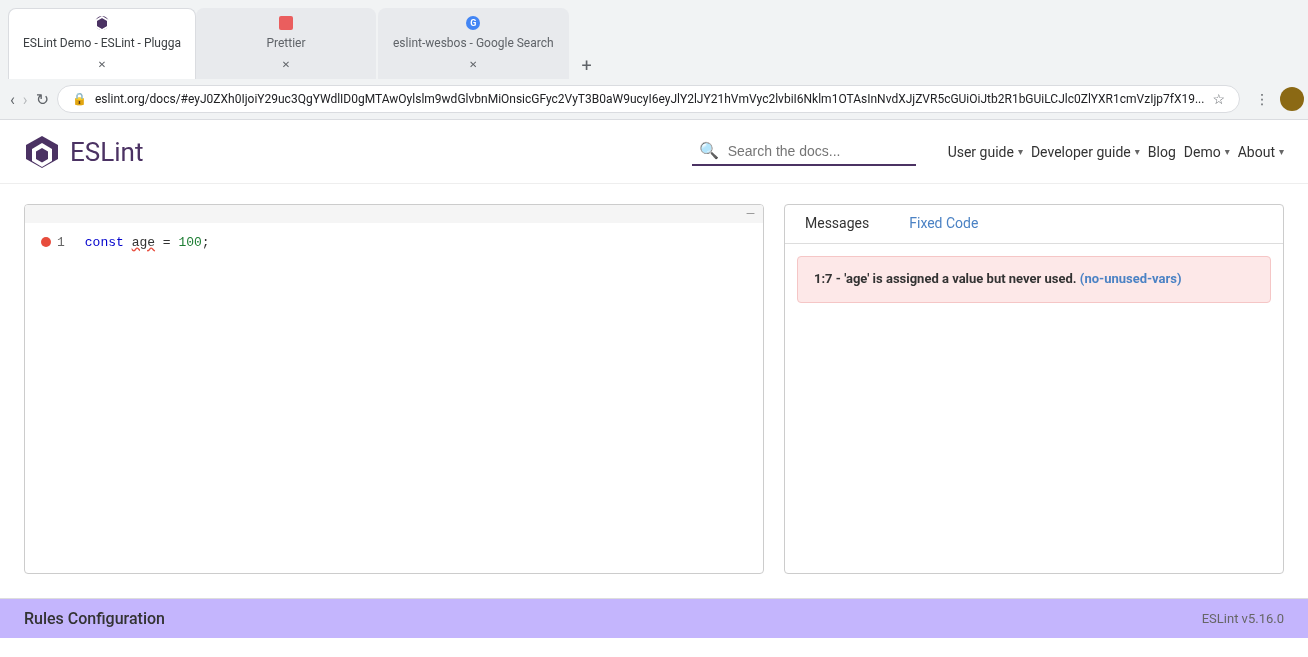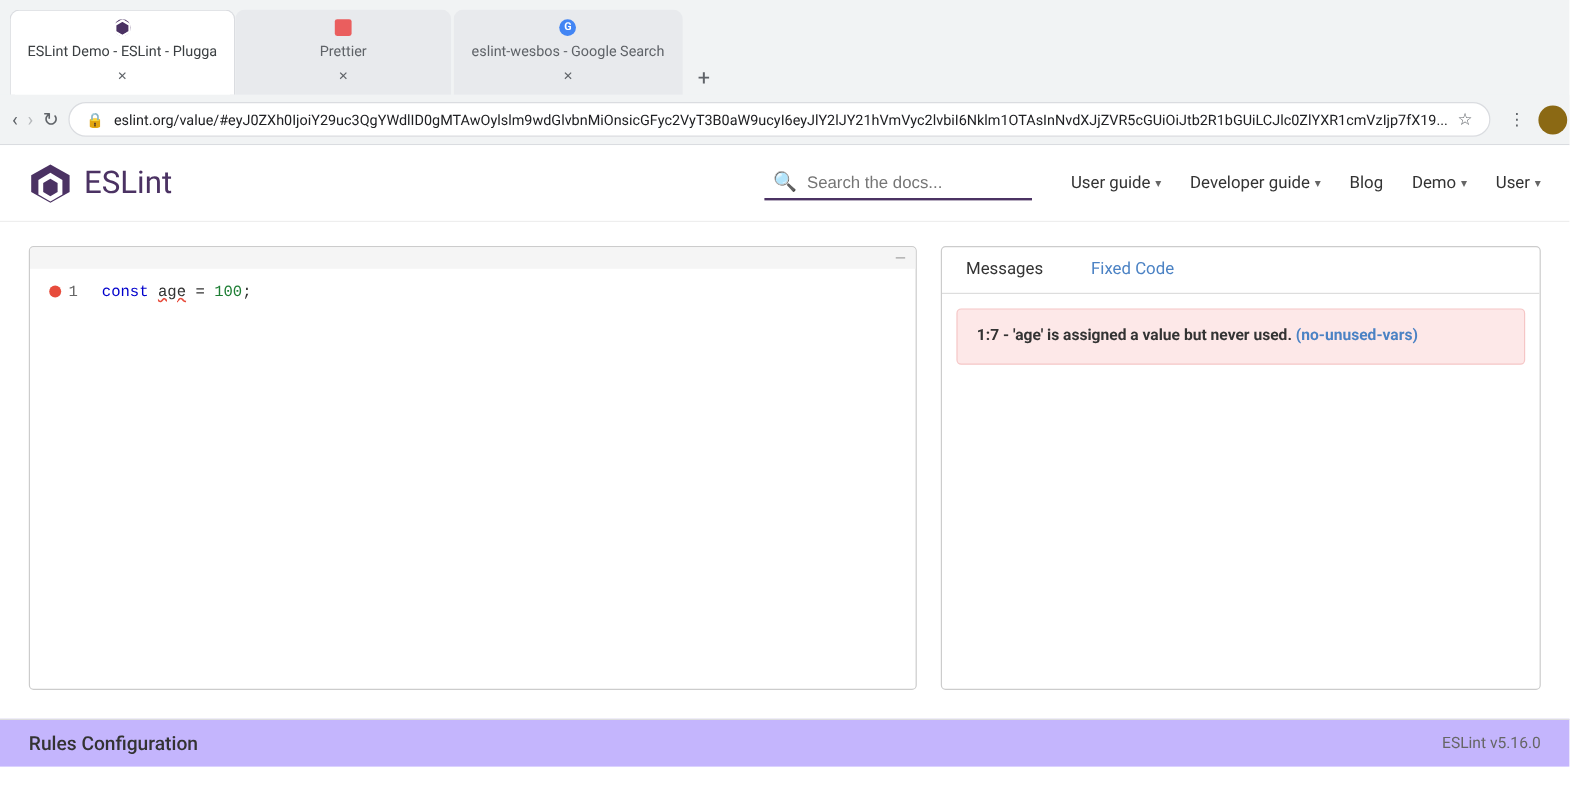--- a/index.html
+++ b/index.html
@@ -32,21 +32,21 @@
     
     .site-nav { display: flex; align-items: center; padding: 0 24px; height: 64px; border-bottom: 1px solid #eee; gap: 0; }
     .logo { display: flex; align-items: center; gap: 10px; margin-right: auto; text-decoration: none; }
     .logo-icon { width: 36px; height: 36px; }
     .logo-text { font-size: 26px; font-weight: 400; color: #4b3263; }
 
     .search-box { display: flex; align-items: center; border-bottom: 2px solid #4b3263; padding: 4px 8px; gap: 8px; margin-right: 32px; }
     .search-icon { color: #666; font-size: 16px; }
     .search-input { border: none; outline: none; font-size: 14px; color: #333; width: 180px; background: transparent; }
 
-    .nav-links { display: flex; align-items: flex-end; gap: 24px; }
+    .nav-links { display: flex; align-items: flex-end; gap: 8px; }
     .nav-link { font-size: 14px; color: #333; text-decoration: none; display: flex; align-items: center; gap: 4px; cursor: pointer; white-space: nowrap; }
     .nav-dropdown-arrow { font-size: 10px; color: #666; }
 
     
     .main-content { padding: 20px 24px; display: flex; gap: 20px; flex-direction: column; }
 
     
     .editor-panel { border: 1px solid #ccc; border-radius: 4px; background: #fff; min-height: 370px; position: relative; overflow: hidden; }
     .editor-header { background: #f5f5f5; padding: 2px 8px; display: flex; justify-content: flex-end; }
     .editor-minimize { color: #999; font-size: 12px; cursor: pointer; }
@@ -112,21 +112,21 @@
     </div>
     <div class="new-tab-btn">+</div>
   </div>
 
   <div class="address-bar">
     <div class="nav-btn">‹</div>
     <div class="nav-btn disabled">›</div>
     <div class="nav-btn">↻</div>
     <div class="url-bar">
       <span class="lock-icon">🔒</span>
-      <span class="url-text">eslint.org/value/#eyJ0ZXh0IjoiY29uc3QgYWdlID0gMTAwOylslm9wdGlvbnMiOnsicGFyc2VyT3B0aW9ucyI6eyJlY2lJY21hVmVyc2lvbiI6Nklm1OTAsInNvdXJjZVR5cGUiOiJtb2R1bGUiLCJlc0ZlYXR1cmVzIjp7fX19...</span>
+      <span class="url-text">eslint.org/docs/#eyJ0ZXh0IjoiY29uc3QgYWdlID0gMTAwOylslm9wdGlvbnMiOnsicGFyc2VyT3B0aW9ucyI6eyJlY2lJY21hVmVyc2lvbiI6Nklm1OTAsInNvdXJjZVR5cGUiOiJtb2R1bGUiLCJlc0ZlYXR1cmVzIjp7fX19...</span>
       <span class="star-icon">☆</span>
     </div>
     <div class="toolbar-icons">
       <div class="toolbar-icon">⋮</div>
       <div class="avatar"></div>
 
     </div>
   </div>
 </div>
 
@@ -157,21 +157,21 @@
         <span class="nav-dropdown-arrow">▾</span>
       </a>
       <a class="nav-link">
         <span>Blog</span>
       </a>
       <a class="nav-link">
         <span>Demo</span>
         <span class="nav-dropdown-arrow">▾</span>
       </a>
       <a class="nav-link">
-        <span>User</span>
+        <span>About</span>
         <span class="nav-dropdown-arrow">▾</span>
       </a>
     </div>
   </nav>
 
   <div class="main-content">
     <div class="tabs-and-panels">
 
       <div class="editor-panel" style="flex:1;">
         <div class="editor-header">

